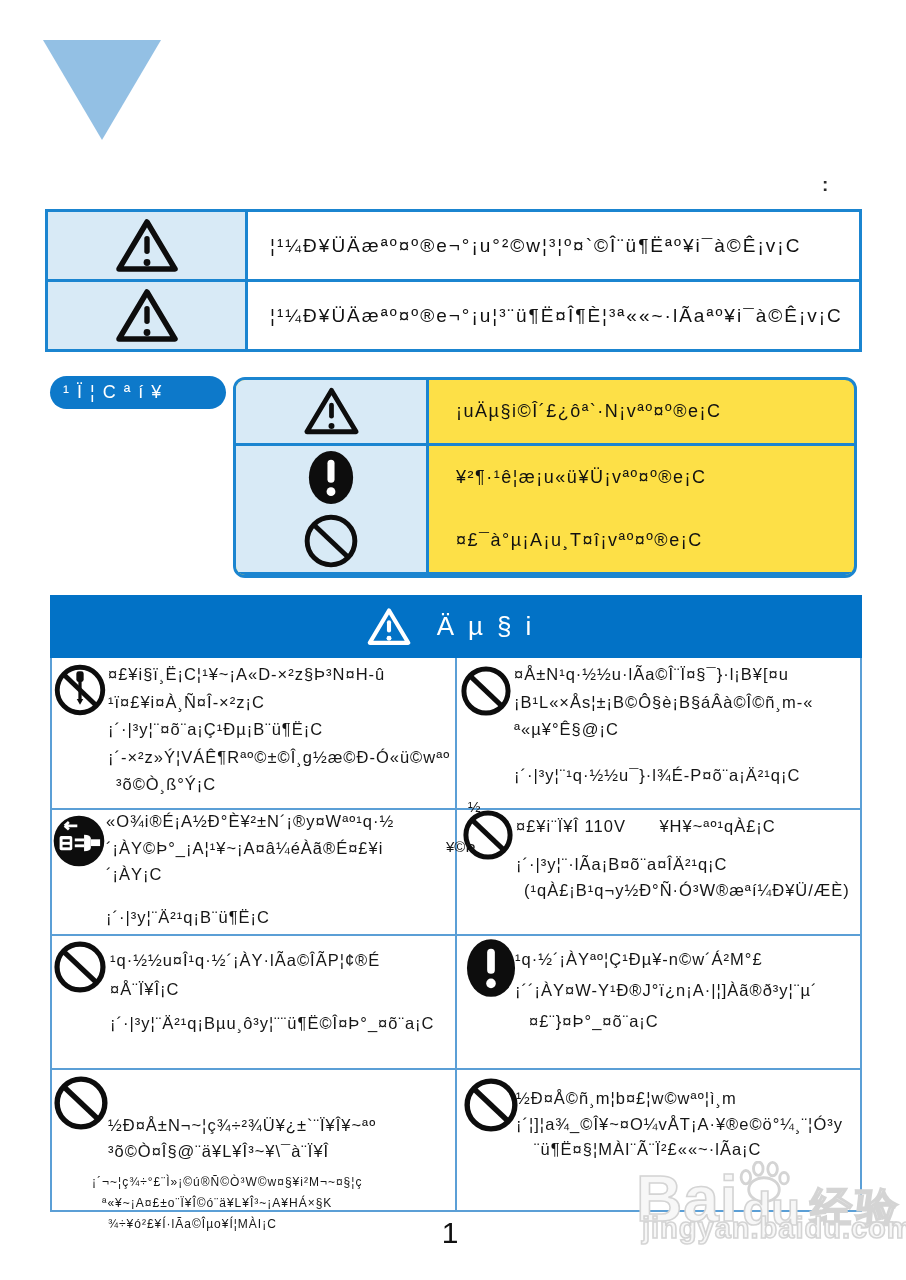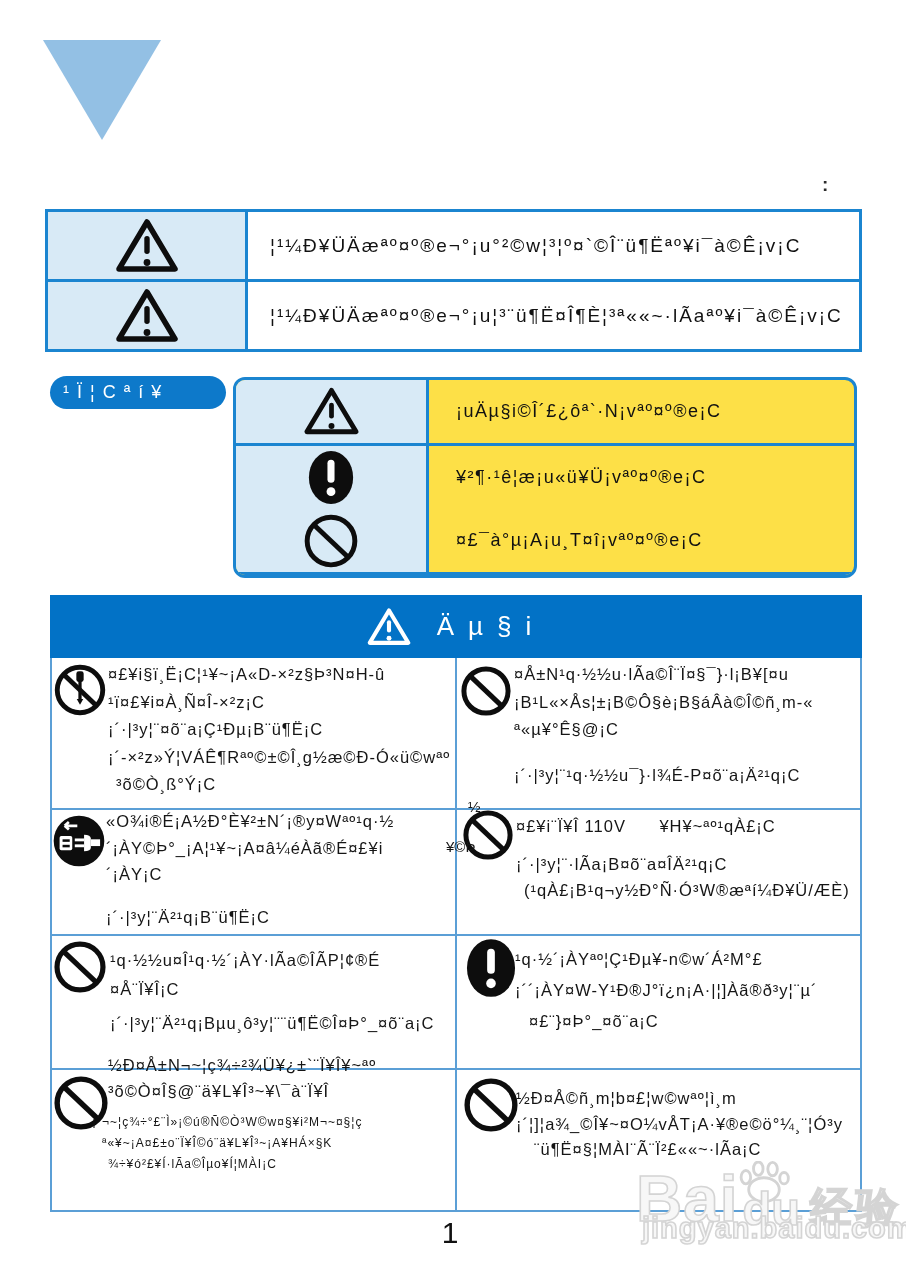--- a/index.html
+++ b/index.html
@@ -251,21 +251,21 @@
     <div class="ln">¡´´¡ÀY¤W-Y¹Ð®J°ï¿n¡A·|¦]Àã®ð³y¦¨µ´</div>
     <div class="ln ind14">¤£¨}¤Þ°_¤õ¨a¡C</div>
   </div>
 
   <span class="abs cicon" style="left:54px;top:1076px;">
     <svg viewBox="0 0 60 60" width="54" height="54">
         <circle cx="30" cy="30" r="26.5" fill="none" stroke="#0d0d0d" stroke-width="6"></circle>
         <line x1="11.5" y1="12.5" x2="48.5" y2="47.5" stroke="#0d0d0d" stroke-width="6"></line>
       </svg>
   </span>
-  <div class="abs cell-lines c-r4l" style="left:92px;top:1052px;">
+  <div class="abs cell-lines c-r4l" style="left:92px;top:1112px;">
     <div class="ln ind16">½Ð¤Å±N¬~¦ç¾÷²¾Ü¥¿±`¨Ï¥Î¥~ªº</div>
     <div class="ln ind16">³õ©Ò¤Î§@¨ä¥L¥Î³~¥\¯à¨Ï¥Î</div>
     <div class="ln sm g8">¡´¬~¦ç¾÷°£¨Ì»¡©ú®Ñ©Ò³W©w¤§¥i²M¬~¤§¦ç</div>
     <div class="ln sm ind10">ª«¥~¡A¤£±o¨Ï¥Î©ó¨ä¥L¥Î³~¡A¥HÁ×§K</div>
     <div class="ln sm ind16">¾÷¥ó²£¥Í·lÃa©Îµo¥Í¦MÀI¡C</div>
   </div>
 
   <span class="abs cicon" style="left:464px;top:1078px;">
     <svg viewBox="0 0 60 60" width="54" height="54">
         <circle cx="30" cy="30" r="26.5" fill="none" stroke="#0d0d0d" stroke-width="6"></circle>

